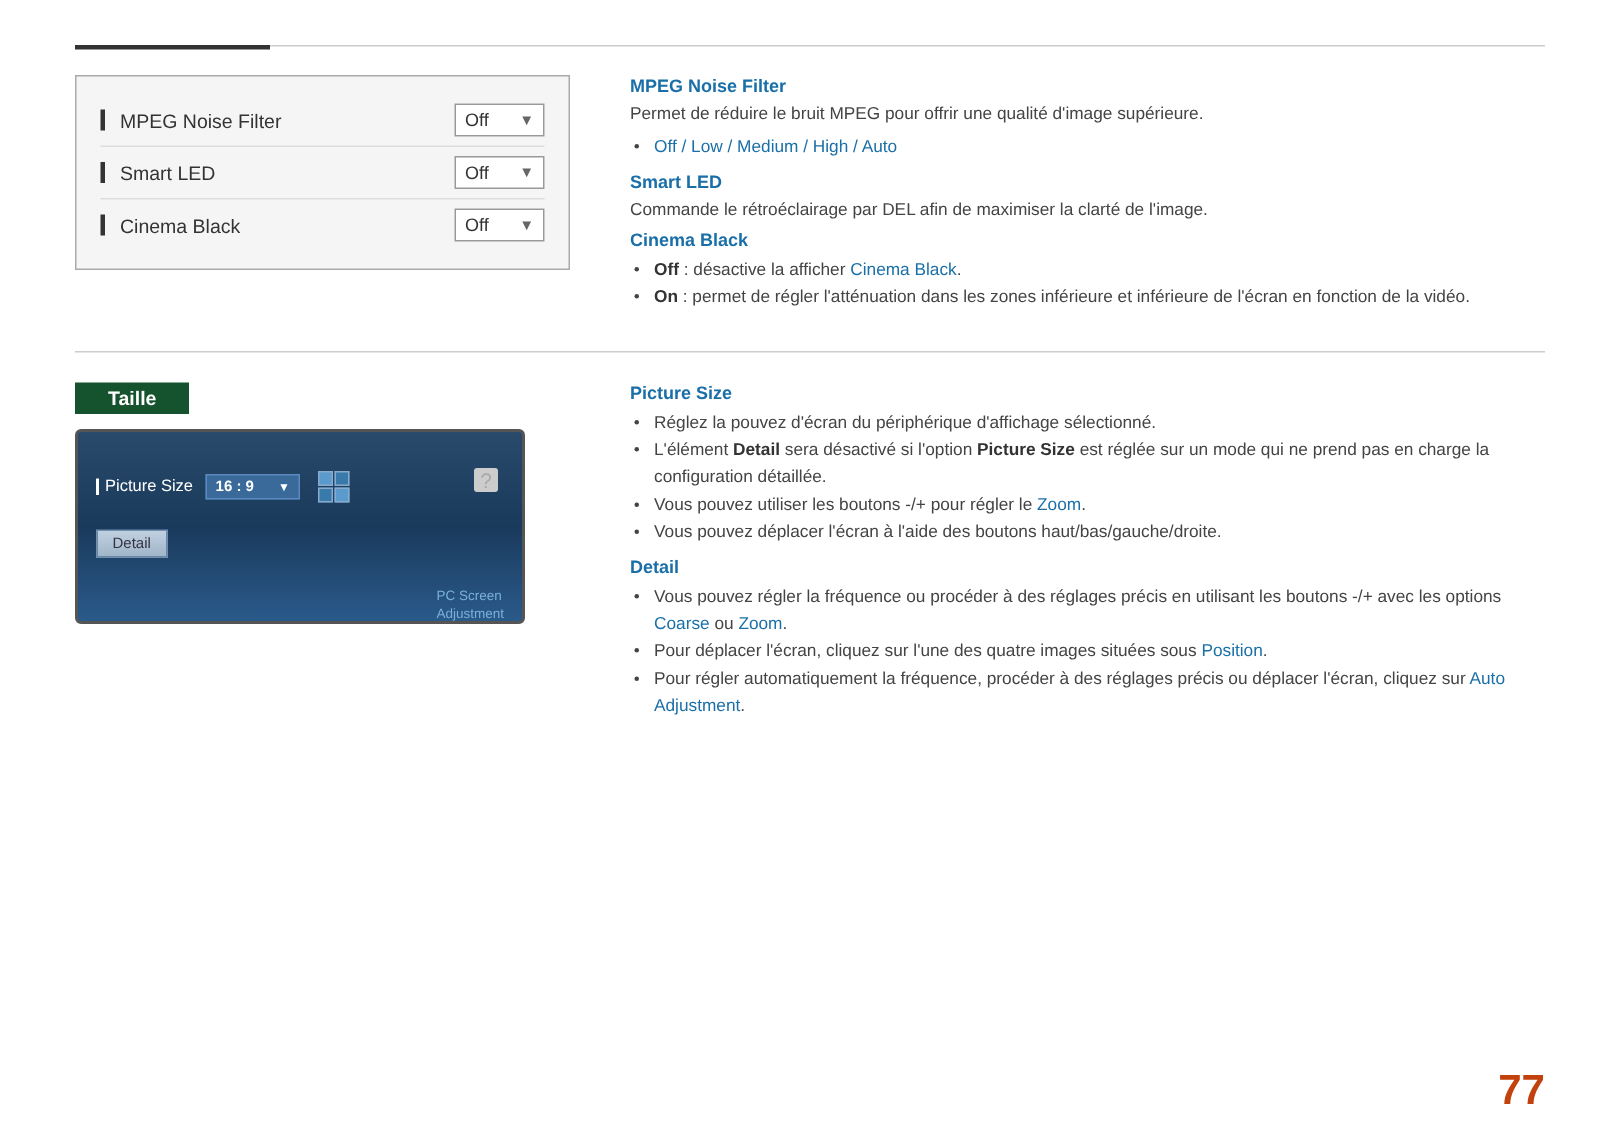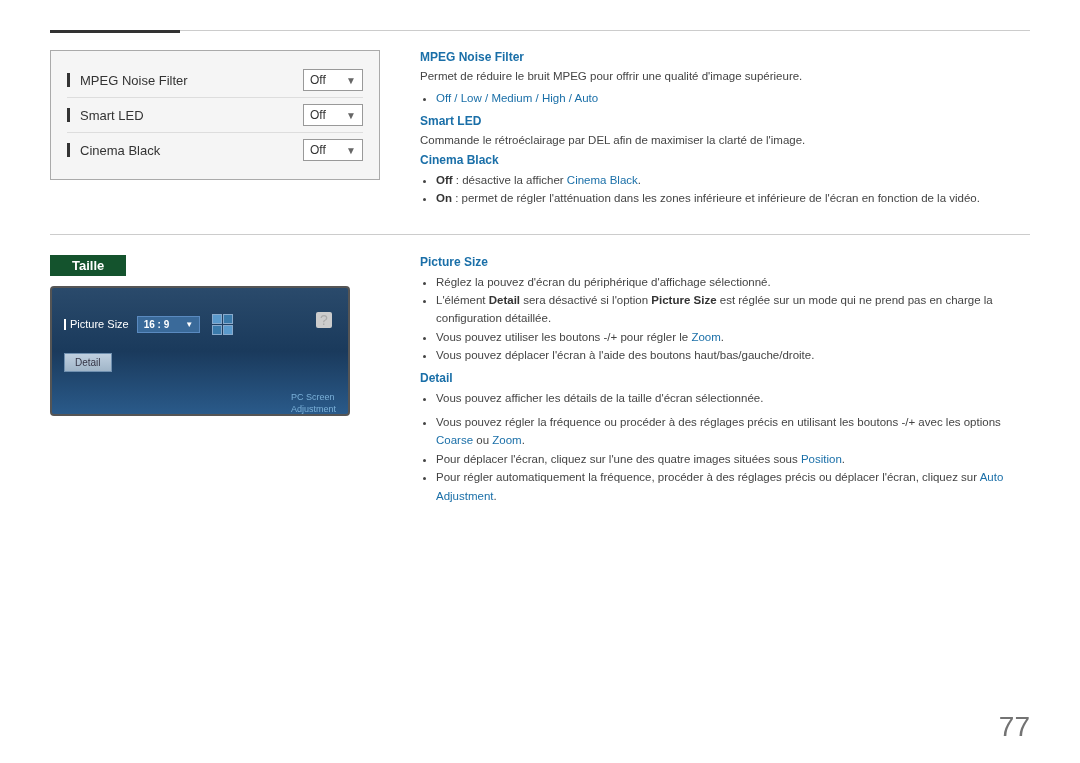--- a/index.html
+++ b/index.html
@@ -281,22 +281,22 @@
     .bottom-right {
       flex: 1;
     }
 
     
     .page-number {
       position: absolute;
       bottom: 20px;
       right: 50px;
       font-size: 28px;
-      color: #737373;
-      font-weight: 400;
+      color: #c2410c;
+      font-weight: 700;
     }
   </style>
 </head>
 <body>
 
 <div class="page-container">
   <div class="top-line"></div>
   <div class="top-bar-left"></div>
 
   <div class="main-content" style="margin-top:20px;">
@@ -426,23 +426,20 @@
         <ul class="bullet-list">
           <li>Réglez la pouvez d'écran du périphérique d'affichage sélectionné.</li>
           <li>L'élément <span class="bold-text">Detail</span> sera désactivé si l'option <span class="bold-text">Picture Size</span> est réglée sur un mode qui ne prend pas en charge la configuration détaillée.</li>
           <li>Vous pouvez utiliser les boutons -/+ pour régler le <span class="link-blue">Zoom</span>.</li>
           <li>Vous pouvez déplacer l'écran à l'aide des boutons haut/bas/gauche/droite.</li>
         </ul>
       </div>
 
       <div>
         <div class="section-heading">Detail</div>
-        <ul class="bullet-list">
-          <li>Vous pouvez afficher les détails de la taille d'écran sélectionnée.</li>
-        </ul>
       </div>
 
       <div>
         <ul class="bullet-list">
           <li>Vous pouvez régler la fréquence ou procéder à des réglages précis en utilisant les boutons -/+ avec les options <span class="link-blue">Coarse</span> ou <span class="link-blue">Zoom</span>.</li>
           <li>Pour déplacer l'écran, cliquez sur l'une des quatre images situées sous <span class="link-blue">Position</span>.</li>
           <li>Pour régler automatiquement la fréquence, procéder à des réglages précis ou déplacer l'écran, cliquez sur <span class="link-blue">Auto Adjustment</span>.</li>
         </ul>
       </div>
 

